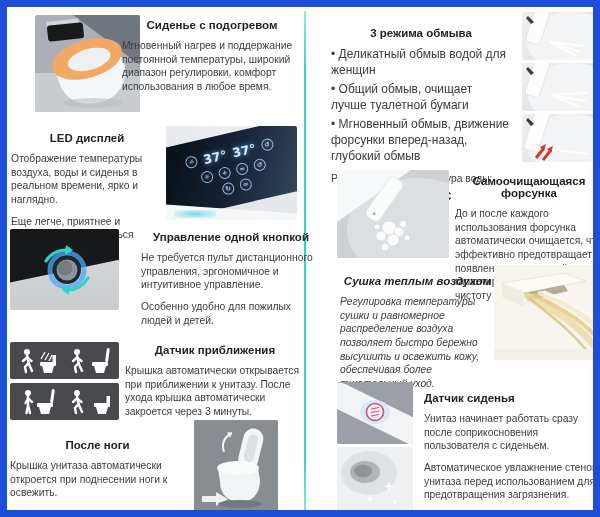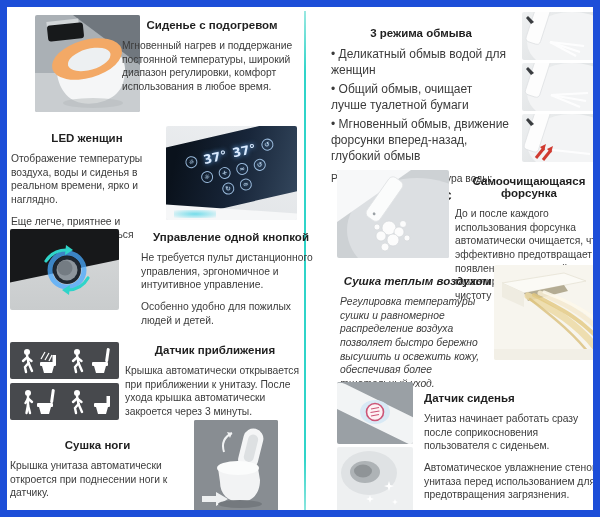--- a/index.html
+++ b/index.html
@@ -63,21 +63,21 @@
       </g>
       <ellipse cx="58" cy="88" rx="30" ry="5" fill="#b7bbbe" opacity="0.55"></ellipse>
     </svg>
   </div>
   <div class="abs" style="left:115px;top:12px;width:180px;">
     <div class="h">Сиденье с подогревом</div>
     <div class="p">Мгновенный нагрев и поддержание постоянной температуры, широкий диапазон регулировки, комфорт использования в любое время.</div>
   </div>
 
   <div class="abs" style="left:4px;top:125px;width:152px;">
-    <div class="h">LED женщин</div>
+    <div class="h">LED дисплей</div>
     <div class="p">Отображение температуры воздуха, воды и сиденья в реальном времени, ярко и наглядно.</div>
     <div class="p">Еще легче, приятнее и безопаснее пользоваться ночью.</div>
   </div>
   <div class="img led" style="left:159px;top:119px;width:131px;height:94px;">
     <div class="led-panel">
       <div class="led-row">
         <span class="led-ic">☼</span>
         <span class="led-temp">37°</span>
         <span class="led-temp">37°</span>
         <span class="led-ic">↺</span>
@@ -182,22 +182,22 @@
         <rect x="12.5" y="7" width="3.5" height="8"></rect>
       </g>
     </svg>
   </div>
   <div class="abs" style="left:118px;top:337px;width:180px;">
     <div class="h">Датчик приближения</div>
     <div class="p">Крышка автоматически открывается при приближении к унитазу. После ухода крышка автоматически закроется через 3 минуты.</div>
   </div>
 
   <div class="abs" style="left:3px;top:432px;width:175px;">
-    <div class="h">Сушка ноги</div>
-    <div class="p">Крышка унитаза автоматически откроется при поднесении ноги к датчику.</div>
+    <div class="h">После ноги</div>
+    <div class="p">Крышка унитаза автоматически откроется при поднесении ноги к освежить.</div>
   </div>
   <div class="img ph-gray" style="left:187px;top:413px;width:84px;height:91px;">
     <svg width="84" height="91" viewBox="0 0 84 91">
       <rect width="84" height="91" fill="#888d92"></rect>
       <g transform="rotate(14 56 28)">
         <rect x="47" y="8" width="20" height="42" rx="10" fill="#f4f5f6"></rect>
         <rect x="52" y="14" width="10" height="28" rx="5" fill="#dde0e2"></rect>
       </g>
       <path d="M24,48 C30,42 58,42 64,48 L66,60 C66,74 58,82 46,82 C34,82 26,74 26,62 Z" fill="#f2f3f4"></path>
       <ellipse cx="44" cy="48" rx="21" ry="7" fill="#fbfcfc"></ellipse>

